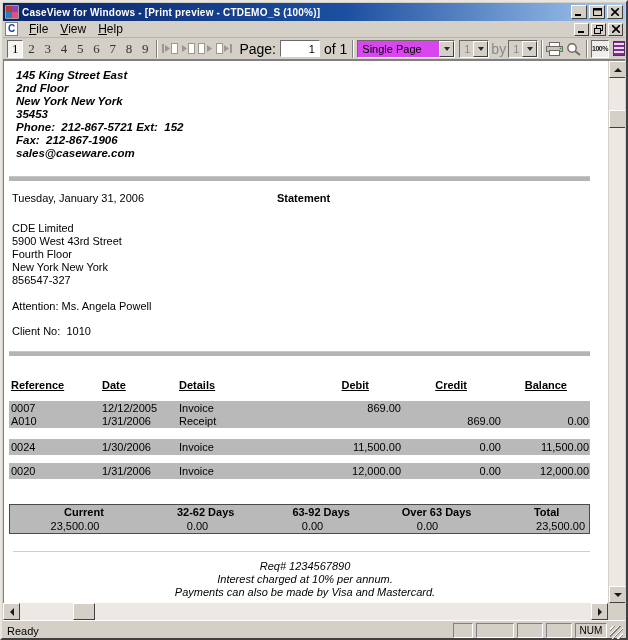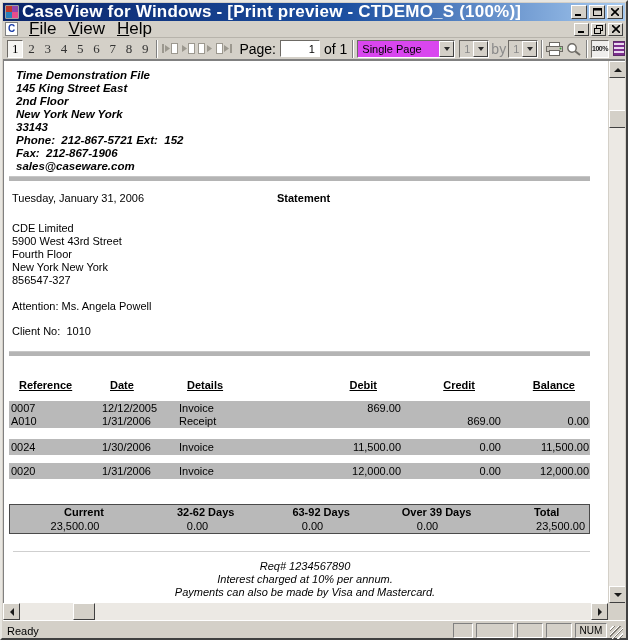--- a/index.html
+++ b/index.html
@@ -6,35 +6,35 @@
   html,body { width:628px; height:640px; }
   body { font-family:"Liberation Sans", sans-serif; background:#d4d0c8; overflow:hidden; }
 
   .win { width:628px; height:640px; background:#d4d0c8;
          border:2px solid; border-color:#e8e6e1 #404040 #404040 #e8e6e1; padding:1px; }
 
   
   .titlebar { height:18px; background:linear-gradient(90deg,#0a246a,#1c4fa0 55%,#a6caf0);
               display:flex; align-items:center; padding:0 2px; }
   .appicon { width:14px; height:14px; margin-right:3px; flex:none; }
-  .title { color:#fff; font-weight:bold; font-size:17px; white-space:nowrap; flex:1;
+  .title { color:#fff; font-weight:bold; font-size:10px; white-space:nowrap; flex:1;
            overflow:hidden; letter-spacing:.2px; }
   .winbtns { display:flex; gap:2px; flex:none; }
   .wbtn { width:16px; height:14px; background:#d4d0c8; border:1px solid;
           border-color:#fff #404040 #404040 #fff; display:flex; align-items:center;
           justify-content:center; padding:0; }
   .wbtn svg { display:block; }
 
   
   .menubar { height:17px; display:flex; align-items:center; padding:0 2px;
              border-bottom:1px solid #b7b3ab; }
   .docicon { width:13px; height:14px; background:#fff; border:1px solid #808080;
              color:#1d3fa8; font-weight:bold; font-size:10px; line-height:12px;
              text-align:center; margin-right:5px; flex:none; }
-  .menuitem { display:inline-block; font-size:17px; padding:1px 6px; color:#000; }
+  .menuitem { display:inline-block; font-size:12px; padding:1px 6px; color:#000; }
   .menuitem::first-letter { text-decoration:underline; }
   .mdibtns { margin-left:auto; display:flex; gap:2px; }
   .mdibtn { width:15px; height:13px; background:#d4d0c8; border:1px solid;
             border-color:#fff #404040 #404040 #fff; display:flex; align-items:center;
             justify-content:center; padding:0; }
 
   
   .toolbar { height:22px; display:flex; align-items:center; padding-left:4px;
              border-bottom:1px solid #808080; overflow:hidden; white-space:nowrap; }
   .pgbtn { width:19px; height:18px; background:transparent; border:1px solid transparent;
@@ -78,21 +78,21 @@
   .letterhead { left:11px; top:8px; font-weight:bold; font-style:italic; font-size:11.5px; }
   .grayrule { left:4px; width:581px; height:5px; background:#b4b4b4;
               border-top:1px solid #c6c6c6; }
   .r1 { top:115px; } .r2 { top:290px; }
   .dateline { left:7px; top:131px; }
   .statement { left:272px; top:131px; font-weight:bold; }
   .recipient { left:7px; top:161px; }
   .attention { left:7px; top:239px; }
   .clientno { left:7px; top:264px; }
 
-  .thead { left:8px; top:318px; width:592px; height:15px; font-weight:bold; }
+  .thead { left:0; top:318px; width:592px; height:15px; font-weight:bold; }
   .thead span { position:absolute; text-decoration:underline; white-space:nowrap; }
   .h-ref { left:6px; } .h-date { left:97px; } .h-det { left:174px; }
   .h-deb { left:280px; width:84px; text-align:right; }
   .h-cre { left:380px; width:82px; text-align:right; }
   .h-bal { left:470px; width:92px; text-align:right; }
 
   .band { left:4px; width:581px; background:#b9b9b9; }
   .b1 { top:340px; height:27px; padding-top:1px; }
   .b2 { top:378px; height:16px; padding-top:2px; }
   .b3 { top:402px; height:16px; padding-top:2px; }
@@ -295,25 +295,24 @@
       </button>
     <span class="tsep"></span>
     <button class="zoomlvl">100%</button>
     <span class="clipicon"></span>
   </div>
 
   <div class="docwrap">
     <div class="page">
 
       <div class="abs letterhead">
-        <span class="docline">Time Demonstration File</span>
         <span class="docline">145 King Street East</span>
         <span class="docline">2nd Floor</span>
         <span class="docline">New York New York</span>
-        <span class="docline">33143</span>
+        <span class="docline">35453</span>
         <span class="docline">Phone:  212-867-5721 Ext:  152</span>
         <span class="docline">Fax:  212-867-1906</span>
         <span class="docline">sales@caseware.com</span>
       </div>
 
       <div class="abs grayrule r1"></div>
 
       <div class="abs dateline">Tuesday, January 31, 2006</div>
       <div class="abs statement">Statement</div>
 
@@ -378,21 +377,21 @@
           <span class="c-cre">0.00</span>
           <span class="c-bal">12,000.00</span>
         </div>
       </div>
 
       <div class="abs summary">
         <div class="srow shead">
           <span class="s1">Current</span>
           <span class="s2">32-62 Days</span>
           <span class="s3">63-92 Days</span>
-          <span class="s4">Over 39 Days</span>
+          <span class="s4">Over 63 Days</span>
           <span class="s5">Total</span>
         </div>
         <div class="srow sval">
           <span class="s1">23,500.00</span>
           <span class="s2">0.00</span>
           <span class="s3">0.00</span>
           <span class="s4">0.00</span>
           <span class="s5">23,500.00</span>
         </div>
       </div>

